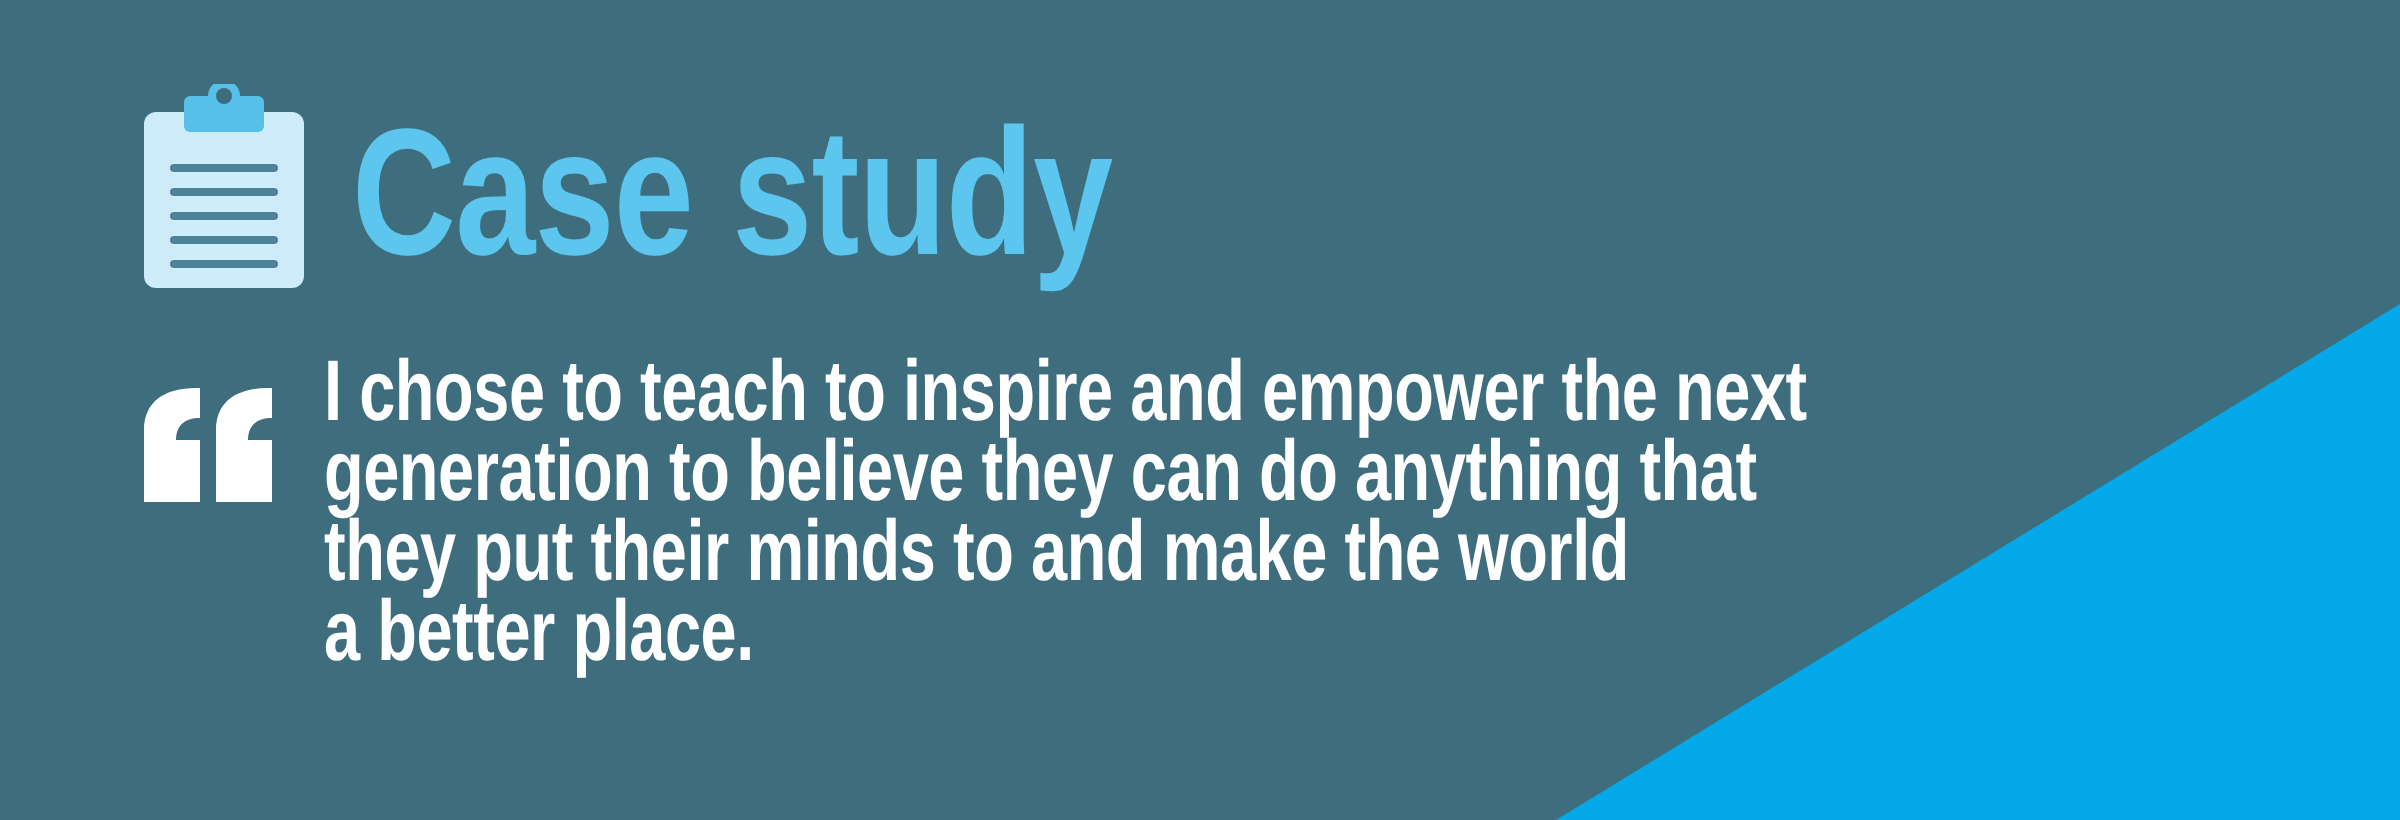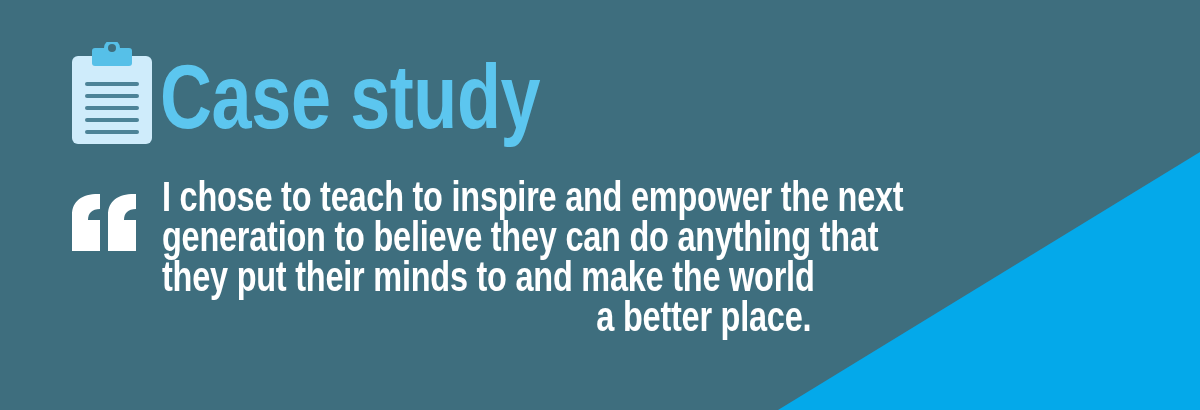--- a/index.html
+++ b/index.html
@@ -31,21 +31,21 @@
     position: absolute;
     left: 68px;
     top: 42px;
     width: 88px;
     height: 104px;
   }
 
   
   #heading-row {
     position: absolute;
-    left: 160px;
+    left: 176px;
     top: 52px;
     height: 92px;
     display: flex;
     align-items: center;
     justify-content: center;
   }
   #page-title {
     color: #5cc6ef;
     font-size: 90px;
     line-height: 0.86;
@@ -64,21 +64,20 @@
     width: 68px;
     height: 60px;
   }
 
   
   #quote-block {
     position: absolute;
     left: 162px;
     top: 176px;
     width: 860px;
-    text-align: right;
   }
   .quote-line {
     color: #ffffff;
     font-size: 43px;
     line-height: 40px;
     font-weight: bold;
     letter-spacing: -0.3px;
     white-space: nowrap;
     transform: scaleX(0.755);
     transform-origin: left top;

